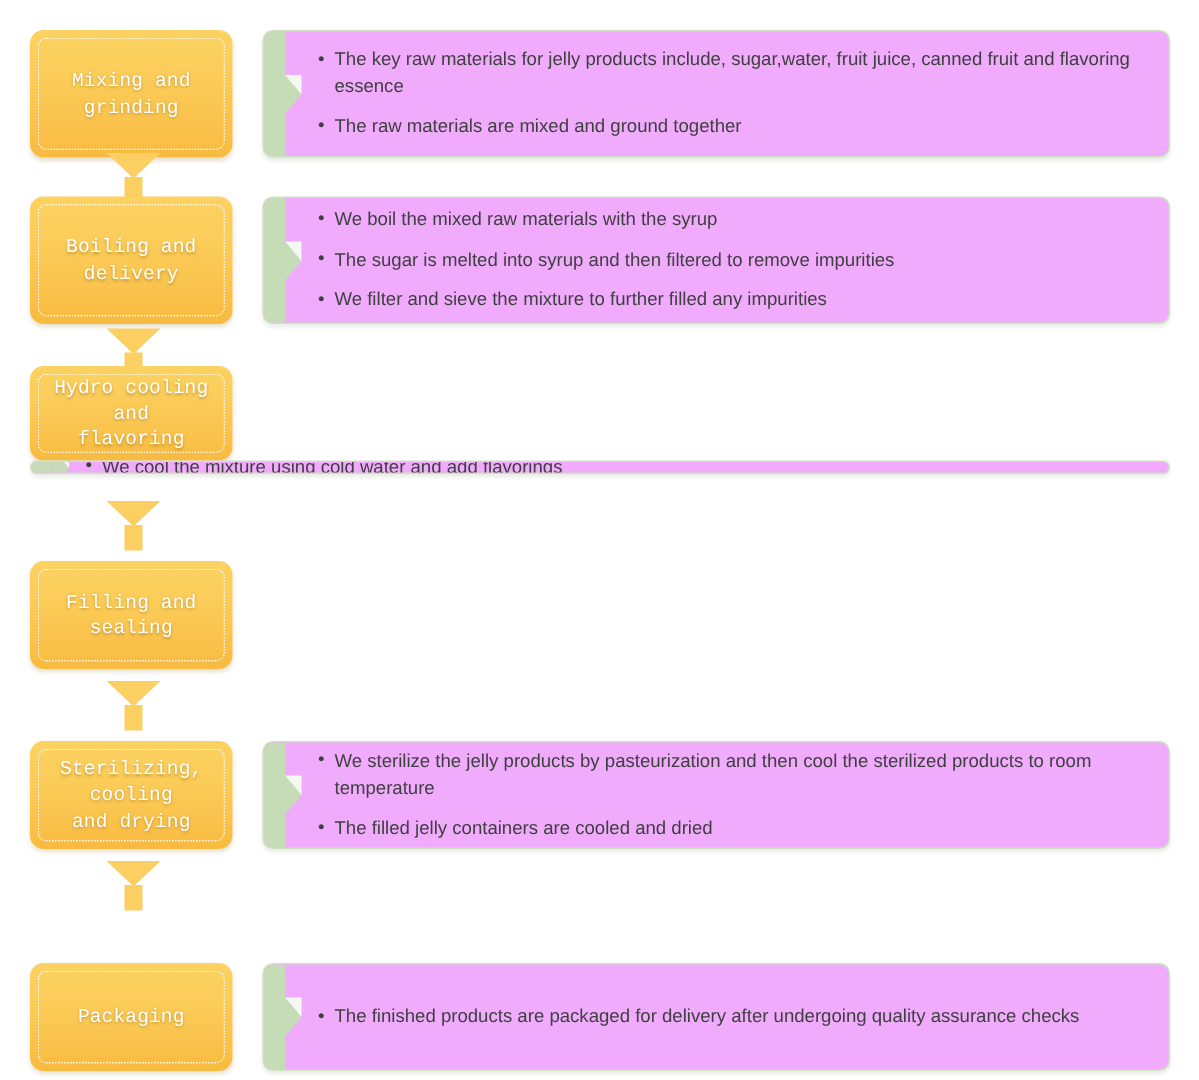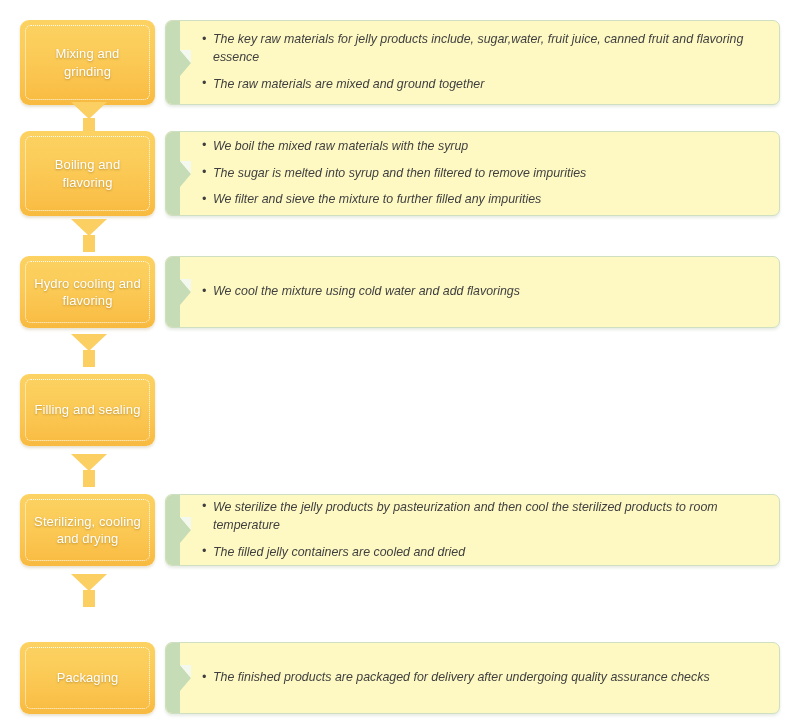--- a/index.html
+++ b/index.html
@@ -39,20 +39,21 @@
     background: linear-gradient(180deg,
                 #fcd262 0%,
                 #fbcb57 42%,
                 #fac14a 78%,
                 #f8ba3f 100%);
     box-shadow: 0 2px 3px rgba(150,120,40,0.22);
     display: flex;
     align-items: center;
     justify-content: center;
     padding: 6px 7px;
+    font-family: Liberation Mono, monospace;
   }
   .stage-box::before {
     content: "";
     position: absolute;
     left: 5px; right: 5px; top: 5px; bottom: 5px;
     border: 1px dotted rgba(255,255,255,0.92);
     border-radius: 6px;
     pointer-events: none;
   }
   .stage-label {
@@ -64,30 +65,29 @@
     text-align: center;
     text-shadow: 0 1px 2px rgba(140,105,30,0.55);
     letter-spacing: 0.1px;
     white-space: pre-line;
   }
 
   
   .detail-panel {
     position: relative;
     flex: 1 1 auto;
-    margin-left: 10px;
+    margin-left: 20px;
     margin-right: 19px;
     border: 1px solid #cfe0c2;
     border-radius: 7px;
-    background: #fef9c3;
+    background: #f0abfc;
     box-shadow: 0 2px 3px rgba(140,160,125,0.20);
     display: flex;
     align-items: center;
     overflow: hidden;
-    font-style: italic;
   }
   
   .panel-band {
     position: absolute;
     left: 0; top: 0; bottom: 0;
     width: 14px;
     background: #c6dcb7;
   }
   
   .panel-notch {
@@ -177,37 +177,37 @@
         </ul>
       </div>
     </div>
     <div class="connector" style="top: 101.5px;">
       <div class="connector-head"></div>
       <div class="connector-stem"></div>
     </div>
     <div class="flow-row" style="top: 131px; height: 85px;">
       <div class="stage-box">
         <div class="stage-label">Boiling and
-flavoring</div>
+delivery</div>
       </div>
       <div class="detail-panel">
         <div class="panel-band"></div>
         <div class="panel-notch"></div>
         <ul class="bullet-list">
           <li class="bullet-item">We boil the mixed raw materials with the syrup</li>
           <li class="bullet-item">The sugar is melted into syrup and then filtered to remove impurities</li>
           <li class="bullet-item">We filter and sieve the mixture to further filled any impurities</li>
         </ul>
       </div>
     </div>
     <div class="connector" style="top: 219px;">
       <div class="connector-head"></div>
       <div class="connector-stem"></div>
     </div>
-    <div class="flow-row" style="top: 256px; height: 72px;">
+    <div class="flow-row" style="top: 244px; height: 72px; flex-direction: column;">
       <div class="stage-box">
         <div class="stage-label">Hydro cooling and
 flavoring</div>
       </div>
       <div class="detail-panel">
         <div class="panel-band"></div>
         <div class="panel-notch"></div>
         <ul class="bullet-list">
           <li class="bullet-item">We cool the mixture using cold water and add flavorings</li>
         </ul>

